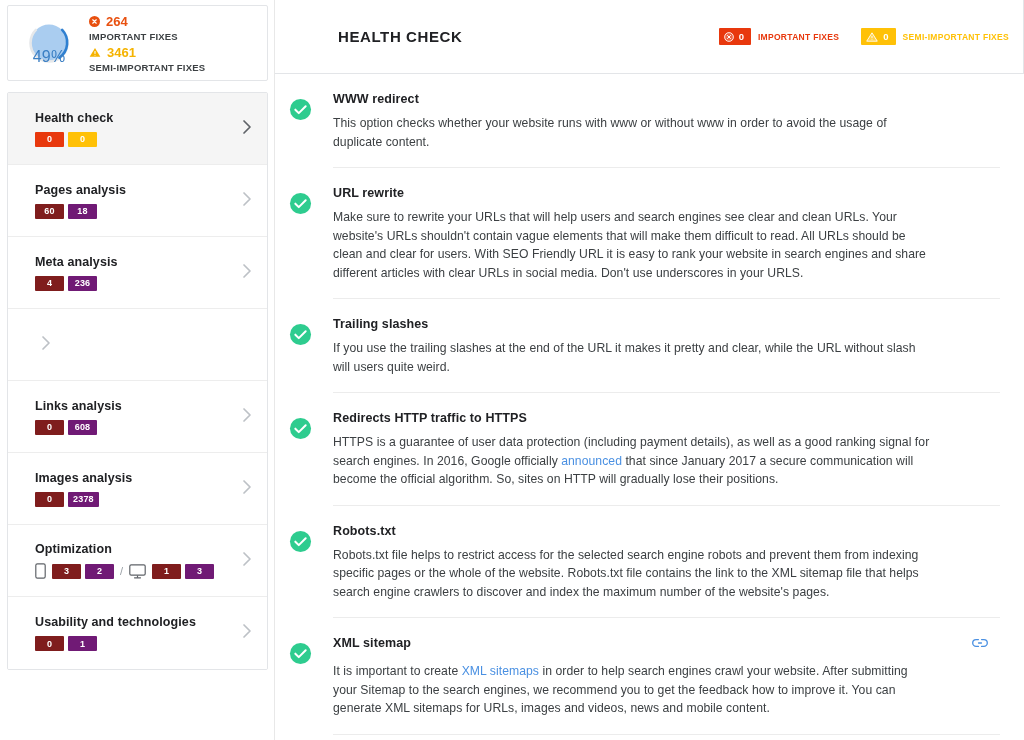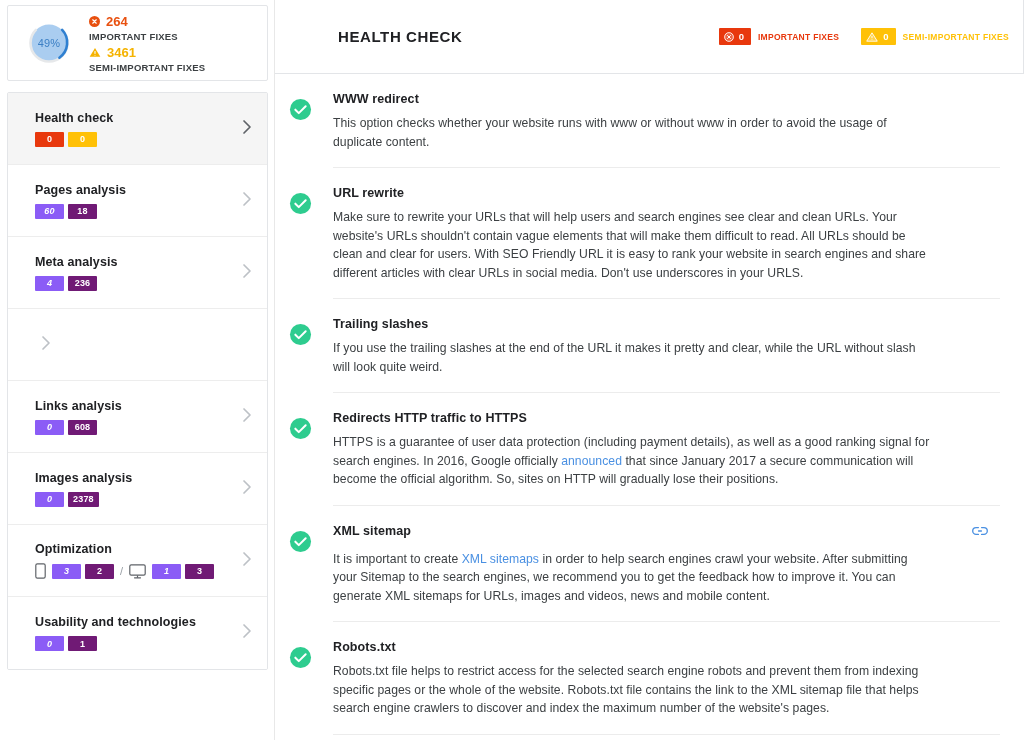--- a/index.html
+++ b/index.html
@@ -47,26 +47,26 @@
   .gauge {
     position: relative;
     width: 56px;
     height: 56px;
     flex: 0 0 56px;
     margin-right: 12px;
   }
   .gauge svg { display: block; }
   .gauge-label {
     position: absolute;
-    left: 0; top: 0;
+    left: 0; top: 14px;
     width: 56px; height: 56px;
     display: flex;
     align-items: center;
     justify-content: center;
-    font-size: 11px;
+    font-size: 16px;
     color: #3b7fc4;
     letter-spacing: .2px;
     text-align: center;
   }
 
   .score-stats { padding-top: 1px; }
   .stat-row {
     display: flex;
     align-items: center;
     gap: 6px;
@@ -118,21 +118,21 @@
     padding: 0 5px;
     display: inline-flex;
     align-items: center;
     justify-content: center;
     font-size: 9px;
     color: #ffffff;
     border-radius: 1px;
     font-weight: bold;
     letter-spacing: .2px;
   }
-  .badge.red   { background: #8b5cf6; font-style: italic; }
+  .badge.red   { background: #7f1d1d; }
   .badge.amber { background: #701a75; }
   .badge.red-strong   { background: #e8380d; }
   .badge.amber-strong { background: #ffc107; }
 
   .badge-sep {
     font-size: 11px;
     color: #9aa0a6;
     margin: 0 2px;
   }
   .dev-ico { display: block; margin-right: 2px; }
@@ -490,36 +490,51 @@
         <span class="check-ico">
           <svg width="23" height="23" viewBox="0 0 24 24" aria-hidden="true">
             <circle cx="12" cy="12" r="11" fill="#2ecc8f"></circle>
             <path d="M6.6 12.2 L10.2 15.8 L17.4 8.6" fill="none" stroke="#fff" stroke-width="2.1" stroke-linecap="round" stroke-linejoin="round"></path>
           </svg>
         </span>
         <div class="check-body">
           <div class="check-title-row">
             <h2 class="check-title">Trailing slashes</h2>
           </div>
-          <p class="check-text">If you use the trailing slashes at the end of the URL it makes it pretty and clear, while the URL without slash will look quite weird.</p>
+          <p class="check-text">If you use the trailing slashes at the end of the URL it makes it pretty and clear, while the URL without slash will users quite weird.</p>
         </div>
       </article>
 
       <article class="check-item">
         <span class="check-ico">
           <svg width="23" height="23" viewBox="0 0 24 24" aria-hidden="true">
             <circle cx="12" cy="12" r="11" fill="#2ecc8f"></circle>
             <path d="M6.6 12.2 L10.2 15.8 L17.4 8.6" fill="none" stroke="#fff" stroke-width="2.1" stroke-linecap="round" stroke-linejoin="round"></path>
           </svg>
         </span>
         <div class="check-body">
           <div class="check-title-row">
             <h2 class="check-title">Redirects HTTP traffic to HTTPS</h2>
           </div>
           <p class="check-text">HTTPS is a guarantee of user data protection (including payment details), as well as a good ranking signal for search engines. In 2016, Google officially <a>announced</a> that since January 2017 a secure communication will become the official algorithm. So, sites on HTTP will gradually lose their positions.</p>
+        </div>
+      </article>
+
+      <article class="check-item">
+        <span class="check-ico">
+          <svg width="23" height="23" viewBox="0 0 24 24" aria-hidden="true">
+            <circle cx="12" cy="12" r="11" fill="#2ecc8f"></circle>
+            <path d="M6.6 12.2 L10.2 15.8 L17.4 8.6" fill="none" stroke="#fff" stroke-width="2.1" stroke-linecap="round" stroke-linejoin="round"></path>
+          </svg>
+        </span>
+        <div class="check-body">
+          <div class="check-title-row">
+            <h2 class="check-title">Robots.txt</h2>
+          </div>
+          <p class="check-text">Robots.txt file helps to restrict access for the selected search engine robots and prevent them from indexing specific pages or the whole of the website. Robots.txt file contains the link to the XML sitemap file that helps search engine crawlers to discover and index the maximum number of the website's pages.</p>
         </div>
       </article>
 
       <article class="check-item">
         <span class="check-ico">
           <svg width="23" height="23" viewBox="0 0 24 24" aria-hidden="true">
             <circle cx="12" cy="12" r="11" fill="#2ecc8f"></circle>
             <path d="M6.6 12.2 L10.2 15.8 L17.4 8.6" fill="none" stroke="#fff" stroke-width="2.1" stroke-linecap="round" stroke-linejoin="round"></path>
           </svg>
         </span>
@@ -531,32 +546,17 @@
                 <path d="M7.4 6 H10.6" stroke="#4a90e2" stroke-width="1.5" stroke-linecap="round"></path>
                 <path d="M7.2 2.2 H4.6 A3.8 3.8 0 0 0 4.6 9.8 H7.2" fill="none" stroke="#4a90e2" stroke-width="1.5" stroke-linecap="round"></path>
                 <path d="M10.8 2.2 H13.4 A3.8 3.8 0 0 1 13.4 9.8 H10.8" fill="none" stroke="#4a90e2" stroke-width="1.5" stroke-linecap="round"></path>
               </svg>
             </span>
           </div>
           <p class="check-text">It is important to create <a>XML sitemaps</a> in order to help search engines crawl your website. After submitting your Sitemap to the search engines, we recommend you to get the feedback how to improve it. You can generate XML sitemaps for URLs, images and videos, news and mobile content.</p>
         </div>
       </article>
 
-      <article class="check-item">
-        <span class="check-ico">
-          <svg width="23" height="23" viewBox="0 0 24 24" aria-hidden="true">
-            <circle cx="12" cy="12" r="11" fill="#2ecc8f"></circle>
-            <path d="M6.6 12.2 L10.2 15.8 L17.4 8.6" fill="none" stroke="#fff" stroke-width="2.1" stroke-linecap="round" stroke-linejoin="round"></path>
-          </svg>
-        </span>
-        <div class="check-body">
-          <div class="check-title-row">
-            <h2 class="check-title">Robots.txt</h2>
-          </div>
-          <p class="check-text">Robots.txt file helps to restrict access for the selected search engine robots and prevent them from indexing specific pages or the whole of the website. Robots.txt file contains the link to the XML sitemap file that helps search engine crawlers to discover and index the maximum number of the website's pages.</p>
-        </div>
-      </article>
-
       <div class="tail-stub"></div>
 
     </section>
   </main>
 </div>
 
 </body></html>

